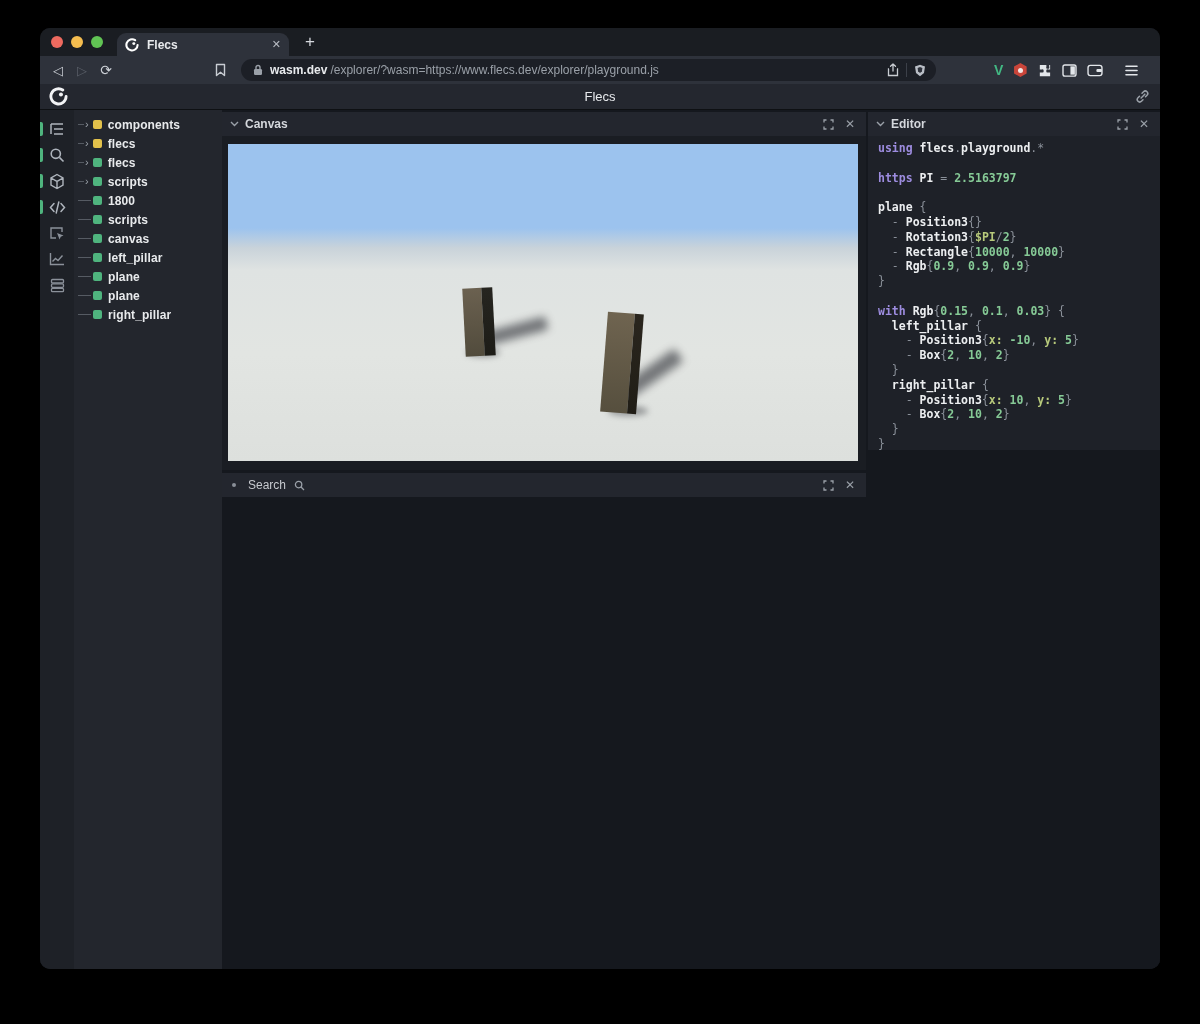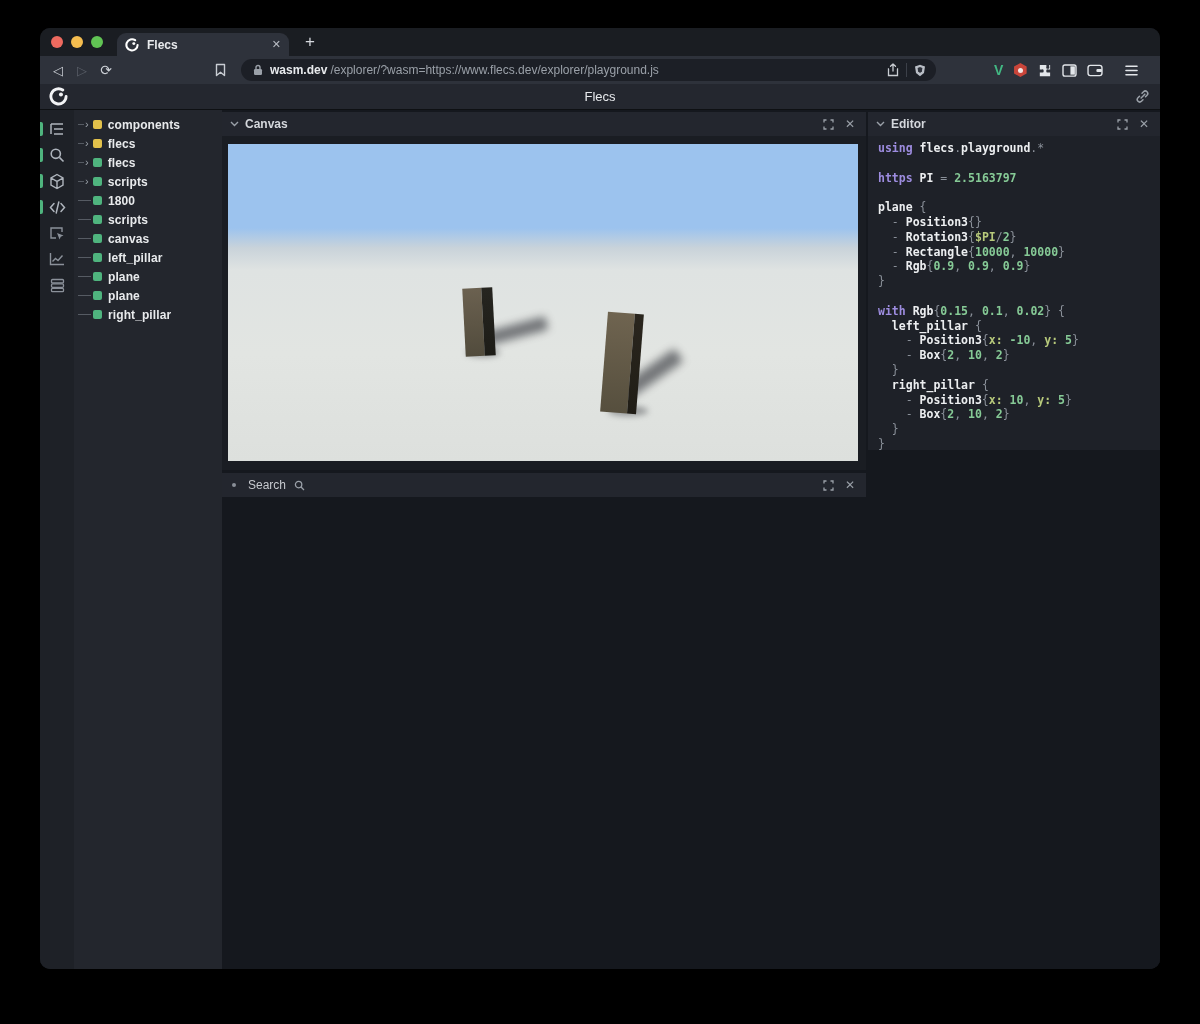--- a/index.html
+++ b/index.html
@@ -412,21 +412,21 @@
             <div class="code-line"></div>
             <div class="code-line"><span class="c-k">https </span><span class="c-i">PI</span><span class="c-p"> = </span><span class="c-n">2.5163797</span></div>
             <div class="code-line"></div>
             <div class="code-line"><span class="c-i">plane</span><span class="c-p"> {</span></div>
             <div class="code-line"><span class="c-p">  - </span><span class="c-i">Position3</span><span class="c-p">{}</span></div>
             <div class="code-line"><span class="c-p">  - </span><span class="c-i">Rotation3</span><span class="c-p">{</span><span class="c-v">$PI</span><span class="c-p">/</span><span class="c-n">2</span><span class="c-p">}</span></div>
             <div class="code-line"><span class="c-p">  - </span><span class="c-i">Rectangle</span><span class="c-p">{</span><span class="c-n">10000</span><span class="c-p">, </span><span class="c-n">10000</span><span class="c-p">}</span></div>
             <div class="code-line"><span class="c-p">  - </span><span class="c-i">Rgb</span><span class="c-p">{</span><span class="c-n">0.9</span><span class="c-p">, </span><span class="c-n">0.9</span><span class="c-p">, </span><span class="c-n">0.9</span><span class="c-p">}</span></div>
             <div class="code-line"><span class="c-p">}</span></div>
             <div class="code-line"></div>
-            <div class="code-line"><span class="c-k">with </span><span class="c-i">Rgb</span><span class="c-p">{</span><span class="c-n">0.15</span><span class="c-p">, </span><span class="c-n">0.1</span><span class="c-p">, </span><span class="c-n">0.02</span><span class="c-p">} {</span></div>
+            <div class="code-line"><span class="c-k">with </span><span class="c-i">Rgb</span><span class="c-p">{</span><span class="c-n">0.15</span><span class="c-p">, </span><span class="c-n">0.1</span><span class="c-p">, </span><span class="c-n">0.03</span><span class="c-p">} {</span></div>
             <div class="code-line"><span class="c-p">  </span><span class="c-i">left_pillar</span><span class="c-p"> {</span></div>
             <div class="code-line"><span class="c-p">    - </span><span class="c-i">Position3</span><span class="c-p">{</span><span class="c-y">x: </span><span class="c-n">-10</span><span class="c-p">, </span><span class="c-y">y: </span><span class="c-n">5</span><span class="c-p">}</span></div>
             <div class="code-line"><span class="c-p">    - </span><span class="c-i">Box</span><span class="c-p">{</span><span class="c-n">2</span><span class="c-p">, </span><span class="c-n">10</span><span class="c-p">, </span><span class="c-n">2</span><span class="c-p">}</span></div>
             <div class="code-line"><span class="c-p">  }</span></div>
             <div class="code-line"><span class="c-p">  </span><span class="c-i">right_pillar</span><span class="c-p"> {</span></div>
             <div class="code-line"><span class="c-p">    - </span><span class="c-i">Position3</span><span class="c-p">{</span><span class="c-y">x: </span><span class="c-n">10</span><span class="c-p">, </span><span class="c-y">y: </span><span class="c-n">5</span><span class="c-p">}</span></div>
             <div class="code-line"><span class="c-p">    - </span><span class="c-i">Box</span><span class="c-p">{</span><span class="c-n">2</span><span class="c-p">, </span><span class="c-n">10</span><span class="c-p">, </span><span class="c-n">2</span><span class="c-p">}</span></div>
             <div class="code-line"><span class="c-p">  }</span></div>
             <div class="code-line"><span class="c-p">}</span></div>
           </div>

